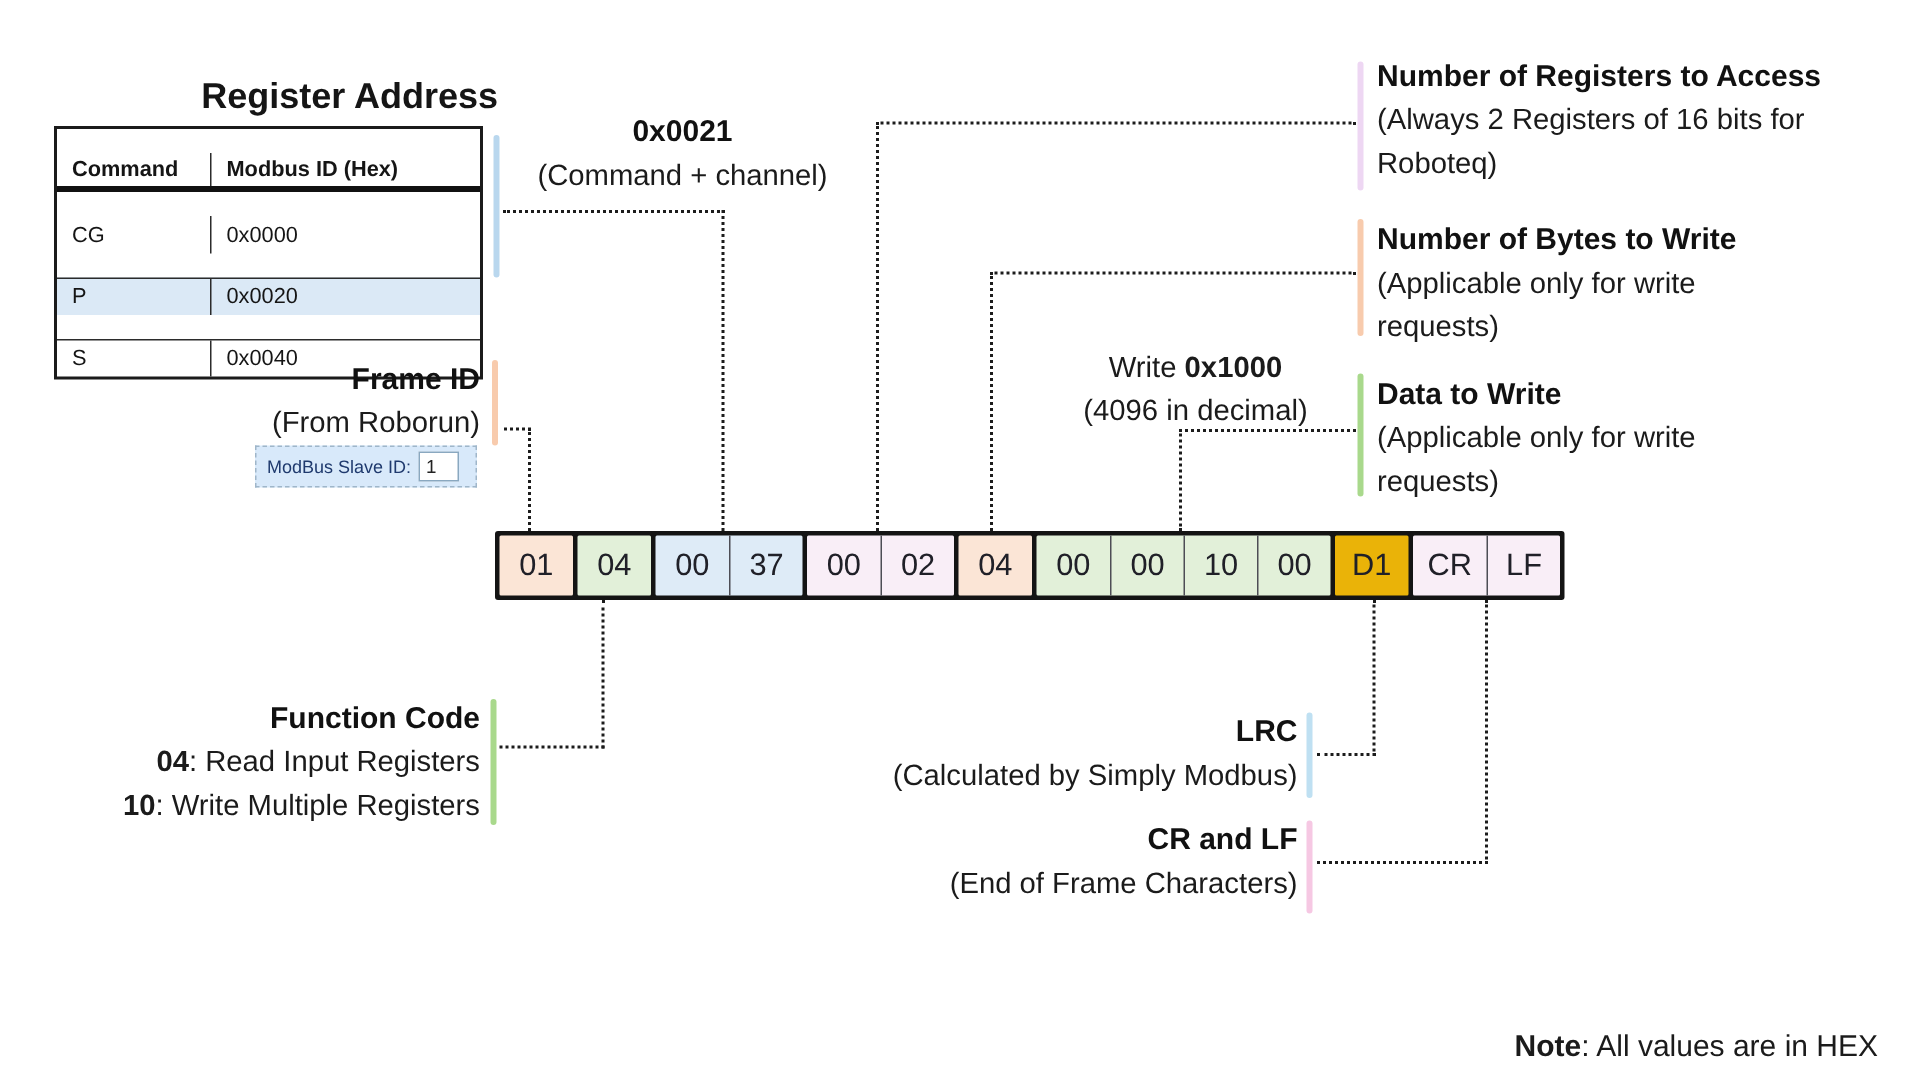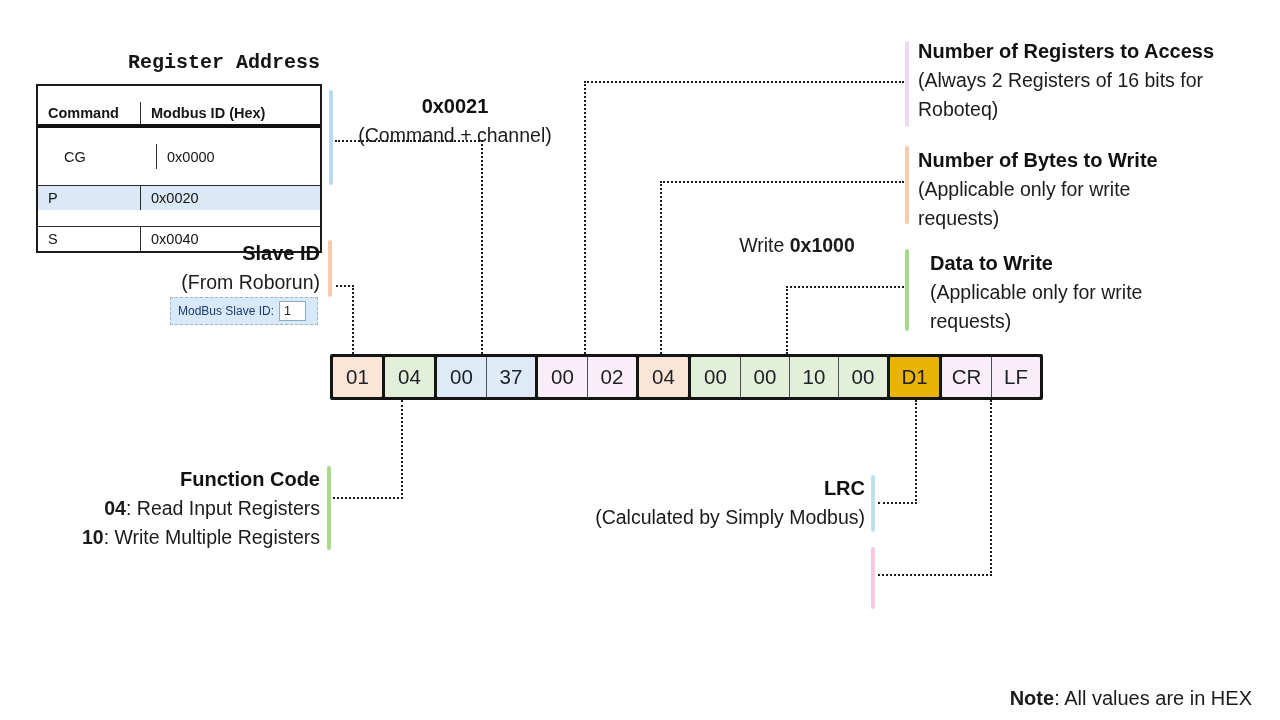--- a/index.html
+++ b/index.html
@@ -23,21 +23,21 @@
   .dv { position:absolute; width:0; border-left:2.5px dotted #1c1c1c; }
 
   
   .regtable {
     position:absolute; left:36px; top:84px; width:286px;
     border:2px solid #1b1b1b; background:#fff; font-size:14.5px;
   }
   .regtable .trow { display:flex; height:25px; align-items:center;margin-top:16px; }
   .regtable .trow.head { height:26px; font-weight:bold; border-bottom:4px solid #111; }
   .regtable .trow + .trow { border-top:1px solid #2b2b2b; }
-  .regtable .trow.head + .trow { border-top:none;padding-left:16px; }
+  .regtable .trow.head + .trow { border-top:none; }
   .regtable .c1 { width:102px; padding-left:10px; }
   .regtable .c2 { flex:1; padding-left:10px; border-left:1px solid #2b2b2b; height:100%; display:flex; align-items:center;text-align:right; }
 
   
   .widget {
     position:absolute; left:170px; top:297px; width:148px; height:28px;
     background:#d8e9fa; border:1px dashed #9fb6c9; display:flex; align-items:center; padding-left:7px;
   }
   .widget .wlabel { font-size:12px; color:#1f3a6e; }
   .widget input {
@@ -57,21 +57,21 @@
   }
   .fcell + .fcell { border-left:1px solid #4d4d55; }
 
   .note { position:absolute; left:952px; top:687px; width:300px; text-align:right; font-size:20px; color:#1b1b1b; }
 </style>
 </head>
 <body>
 
 <div class="canvas">
 
-  <div class="abs right" style="left:36px; top:51px; width:284px; font-size:20px; font-weight:bold;font-family:Liberation Mono, monospace;">Register Address</div>
+  <div class="abs right" style="left:48px; top:51px; width:284px; font-size:24px; font-weight:bold;">Register Address</div>
 
   <div class="regtable">
     <div class="trow head">
       <div class="c1">Command</div>
       <div class="c2">Modbus ID (Hex)</div>
     </div>
     <div class="trow">
       <div class="c1">CG</div>
       <div class="c2">0x0000</div>
     </div>
@@ -79,56 +79,57 @@
       <div class="c1">P</div>
       <div class="c2">0x0020</div>
     </div>
     <div class="trow">
       <div class="c1">S</div>
       <div class="c2">0x0040</div>
     </div>
   </div>
   <div class="bar" style="left: 329px; top: 90px; height: 95px; background-color: rgb(185, 215, 238);"></div>
 
-  <div class="abs txt center" style="left:348px; top:92px; width:214px;">
+  <div class="abs txt center" style="left:348px; top:74px; width:214px;">
     <div class="title">0x0021</div>
     <div>(Command + channel)</div>
   </div>
 
   <div class="abs txt right" style="left:20px; top:239px; width:300px;">
-    <div class="title">Slave ID</div>
+    <div class="title">Frame ID</div>
     <div>(From Roborun)</div>
   </div>
   <div class="bar" style="left: 328px; top: 240px; height: 57px; background-color: rgb(248, 203, 173);"></div>
 
   <div class="widget">
     <span class="wlabel">ModBus Slave ID:</span>
     <input type="text" value="1" style="">
   </div>
 
   <div class="abs txt center" style="left:698px; top:231px; width:198px;">
     <div>
       <span>Write </span><span class="b">0x1000</span>
     </div>
+    <div>(4096 in decimal)</div>
   </div>
 
   <div class="bar" style="left: 905px; top: 41px; height: 86px; background-color: rgb(238, 215, 243);"></div>
   <div class="abs txt" style="left:918px; top:37px; width:352px;">
     <div class="title">Number of Registers to Access</div>
     <div>(Always 2 Registers of 16 bits for Roboteq)</div>
   </div>
 
   <div class="bar" style="left: 905px; top: 146px; height: 78px; background-color: rgb(248, 203, 173);"></div>
   <div class="abs txt" style="left:918px; top:146px; width:268px;">
     <div class="title">Number of Bytes to Write</div>
     <div>(Applicable only for write requests)</div>
   </div>
 
   <div class="bar" style="left: 905px; top: 249px; height: 82px; background-color: rgb(169, 217, 140);"></div>
-  <div class="abs txt" style="left:918px; top:249px; width:268px;margin-left:12px;">
+  <div class="abs txt" style="left:918px; top:249px; width:268px;">
     <div class="title">Data to Write</div>
     <div>(Applicable only for write requests)</div>
   </div>
 
   <div class="frame">
     <div class="fgroup" style="background-color: rgb(251, 229, 214);">
       <div class="fcell">01</div>
     </div>
     <div class="fgroup" style="background-color: rgb(226, 240, 217);">
       <div class="fcell">04</div>
@@ -169,20 +170,24 @@
     </div>
   </div>
   <div class="bar" style="left: 327px; top: 466px; height: 84px; background-color: rgb(169, 217, 140);"></div>
 
   <div class="abs txt right" style="left:545px; top:474px; width:320px;">
     <div class="title">LRC</div>
     <div>(Calculated by Simply Modbus)</div>
   </div>
   <div class="bar" style="left: 871px; top: 475px; height: 57px; background-color: rgb(191, 224, 242);"></div>
 
+  <div class="abs txt right" style="left:545px; top:546px; width:320px;">
+    <div class="title">CR and LF</div>
+    <div>(End of Frame Characters)</div>
+  </div>
   <div class="bar" style="left: 871px; top: 547px; height: 62px; background-color: rgb(246, 200, 227);"></div>
 
   <div class="note">
     <span class="b">Note</span><span>: All values are in HEX</span>
   </div>
 
   <div class="dh" style="left:335px; top:140px; width:148px;"></div>
   <div class="dv" style="left:481px; top:140px; height:214px;"></div>
 
   <div class="dh" style="left:336px; top:285px; width:18px;"></div>

